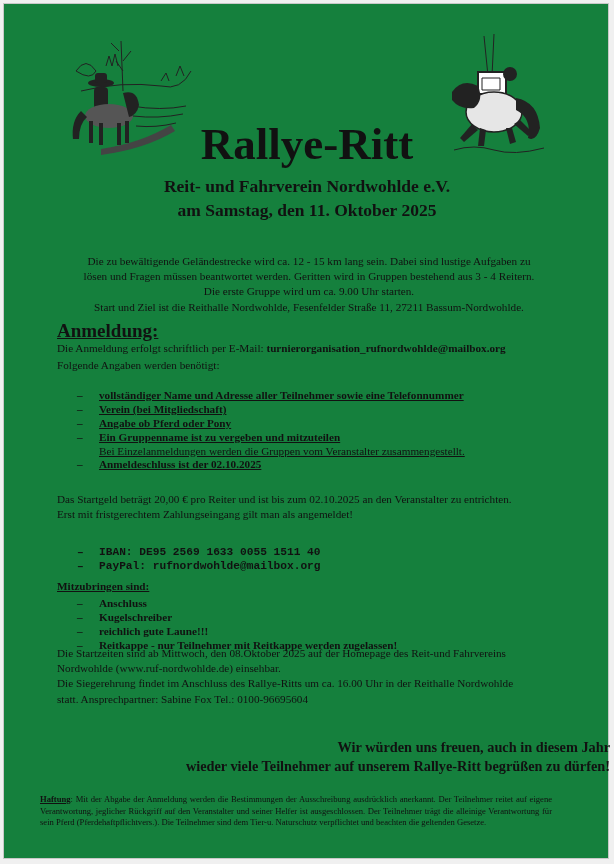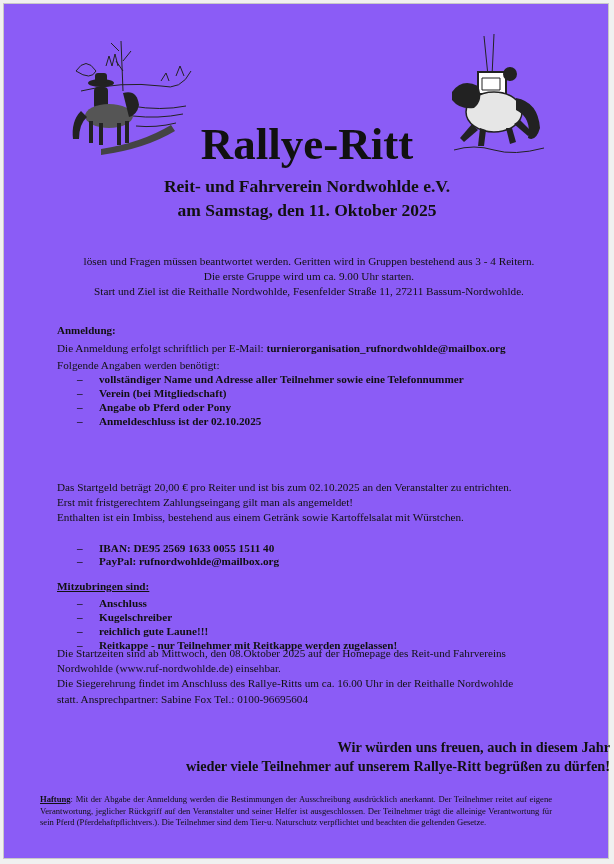--- a/index.html
+++ b/index.html
@@ -1,25 +1,25 @@
 <!DOCTYPE html>
 <html><head>
 <meta charset="utf-8">
 <style>
   html, body { margin:0; padding:0; background:#f0f0f0; }
   body { width:614px; height:864px; overflow:hidden; position:relative; font-family:"Liberation Serif","DejaVu Serif",serif; color:#111; }
-  .page { position:absolute; left:3px; top:3px; width:606px; height:856px; background:#8b5cf6; border:1px solid #c8c8c8; box-sizing:border-box; }
+  .page { position:absolute; left:3px; top:3px; width:606px; height:856px; background:#15803d; border:1px solid #c8c8c8; box-sizing:border-box; }
   .img { position:absolute; }
   .img-left { left:57px; top:27px; width:134px; height:128px; }
   .img-right { left:440px; top:28px; width:112px; height:132px; }
   .title { position:absolute; left:0; width:606px; top:112px; text-align:center; font-weight:bold; font-size:45px; line-height:56px; letter-spacing:0px; }
   .subtitle { position:absolute; left:0; width:606px; top:170px; text-align:center; font-weight:bold; font-size:17.5px; line-height:24px; }
   .intro { position:absolute; left:40px; width:530px; top:250px; text-align:center; font-size:11.2px; line-height:15.2px; }
   .section { position:absolute; left:53px; width:510px; font-size:11.2px; line-height:15.2px; }
-  .heading-u { font-weight:bold; font-size:11px; line-height:17px; }
+  .heading-u { font-weight:bold; text-decoration:underline; font-size:19px; line-height:17px; }
   .u { text-decoration:underline;font-weight:bold; }
   b { font-weight:bold; }
   ul.dash { list-style:none; margin:0; padding:0; }
   ul.dash li { position:relative; padding-left:42px; font-weight:bold; line-height:13.8px; }
   ul.dash li::before { content:"–"; position:absolute; left:20px; font-weight:bold; }
   ul.dash li .sub { font-weight:normal; display:block; }
   .closing { position:absolute; left:0; width:606px; top:734px; text-align:right; font-weight:bold; font-size:14.3px; line-height:19px; }
   .liability { position:absolute; left:36px; width:512px; top:790px; font-size:8.6px; line-height:11.6px; text-align:justify; }
   p { margin:0; }
 </style>
@@ -72,44 +72,45 @@
   </svg>
 
   <div class="title">Rallye-Ritt</div>
 
   <div class="subtitle">
     <p>Reit- und Fahrverein Nordwohlde e.V.</p>
     <p>am Samstag, den 11. Oktober 2025</p>
   </div>
 
   <div class="intro">
+    <p>Die zu bewältigende Geländestrecke wird ca. 12 - 15 km lang sein. Dabei sind lustige Aufgaben zu</p>
     <p>lösen und Fragen müssen beantwortet werden. Geritten wird in Gruppen bestehend aus 3 - 4 Reitern.</p>
     <p>Die erste Gruppe wird um ca. 9.00 Uhr starten.</p>
     <p>Start und Ziel ist die Reithalle Nordwohlde, Fesenfelder Straße 11, 27211 Bassum-Nordwohlde.</p>
   </div>
 
   <div class="section" style="top:318px;">
     <p class="heading-u">Anmeldung:</p>
     <p style="margin-top:2px;">
       <span>Die Anmeldung erfolgt schriftlich per E-Mail: </span><b>turnierorganisation_rufnordwohlde@mailbox.org</b>
     </p>
     <p style="margin-top:2px;">Folgende Angaben werden benötigt:</p>
-    <ul class="dash" style="margin-top:0;">
+    <ul class="dash" style="margin-top:16px;text-decoration:underline;">
       <li><span>vollständiger Name und Adresse aller Teilnehmer sowie eine Telefonnummer</span></li>
       <li><span>Verein (bei Mitgliedschaft)</span></li>
       <li><span>Angabe ob Pferd oder Pony</span></li>
+      <li><span>Ein Gruppenname ist zu vergeben und mitzuteilen</span><span class="sub">Bei Einzelanmeldungen werden die Gruppen vom Veranstalter zusammengestellt.</span></li>
       <li><span>Anmeldeschluss ist der 02.10.2025</span></li>
     </ul>
   </div>
 
-  <div class="section" style="top:476px;">
+  <div class="section" style="top:488px;">
     <p>Das Startgeld beträgt 20,00 € pro Reiter und ist bis zum 02.10.2025 an den Veranstalter zu entrichten.</p>
     <p>Erst mit fristgerechtem Zahlungseingang gilt man als angemeldet!</p>
-    <p>Enthalten ist ein Imbiss, bestehend aus einem Getränk sowie Kartoffelsalat mit Würstchen.</p>
-    <ul class="dash" style="margin-top:16px;">
+    <ul class="dash" style="margin-top:24px;font-family:Liberation Mono, monospace;">
       <li><span>IBAN: DE95 2569 1633 0055 1511 40</span></li>
       <li><span>PayPal: rufnordwohlde@mailbox.org</span></li>
     </ul>
   </div>
 
   <div class="section" style="top:575px;">
     <p class="u">Mitzubringen sind:</p>
     <ul class="dash" style="margin-top:3px;">
       <li><span>Anschluss</span></li>
       <li><span>Kugelschreiber</span></li>

